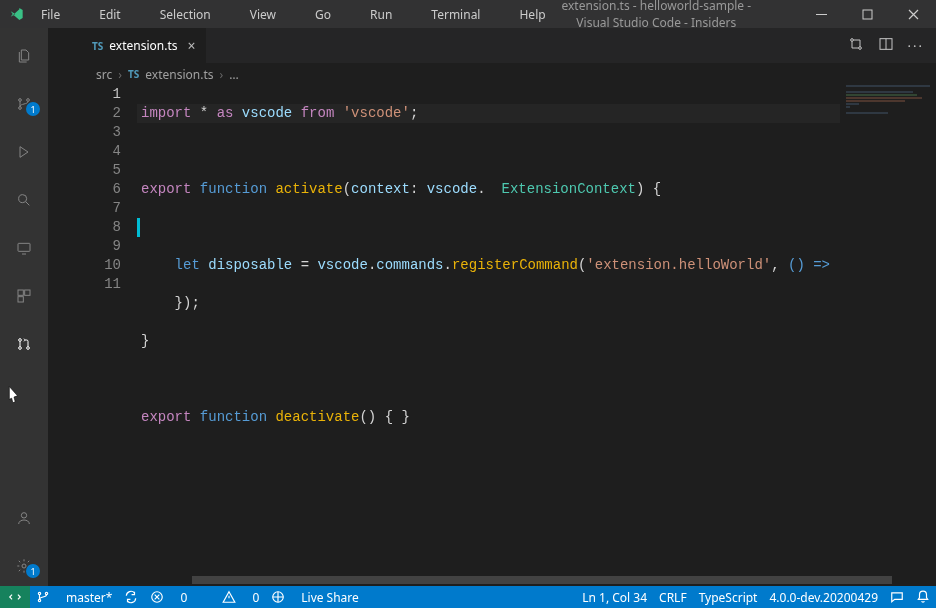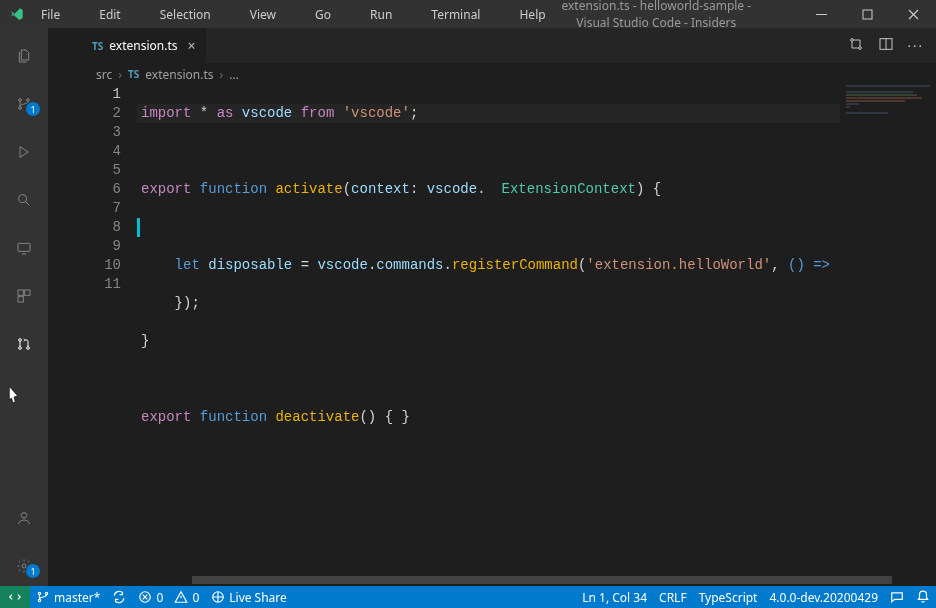--- a/index.html
+++ b/index.html
@@ -66,21 +66,21 @@
   .minimap .mm-line.cmt{background:#3f5f3f;}
   .minimap .mm-line.str{background:#6d4838;}
 
   .hscroll { height:12px; background:#1e1e1e; position:relative;}
   .hscroll .thumb{ position:absolute; left:110px; width:700px; top:2px; height:8px; background:rgba(121,121,121,0.4);}
 
   
   .statusbar { height:22px; background:#007acc; display:flex; align-items:center; color:#fff; font-size:12px;}
   .statusbar .sb-left, .statusbar .sb-right{ display:flex; align-items:center; height:100%;}
   .statusbar .sb-right{ margin-left:auto;justify-content:flex-end;}
-  .sb-item{ display:flex; align-items:center; gap:4px; padding:0 6px; height:100%; cursor:pointer;}
+  .sb-item{ display:flex; align-items:center; gap:16px; padding:0 6px; height:100%; cursor:pointer;}
   .sb-remote{ background:#16825d; padding:0 8px;}
   .icon16{width:16px;height:16px;display:inline-flex;}
 </style>
 </head>
 <body>
 
 <div class="root">
 
   <div class="titlebar">
     <div class="logo">

